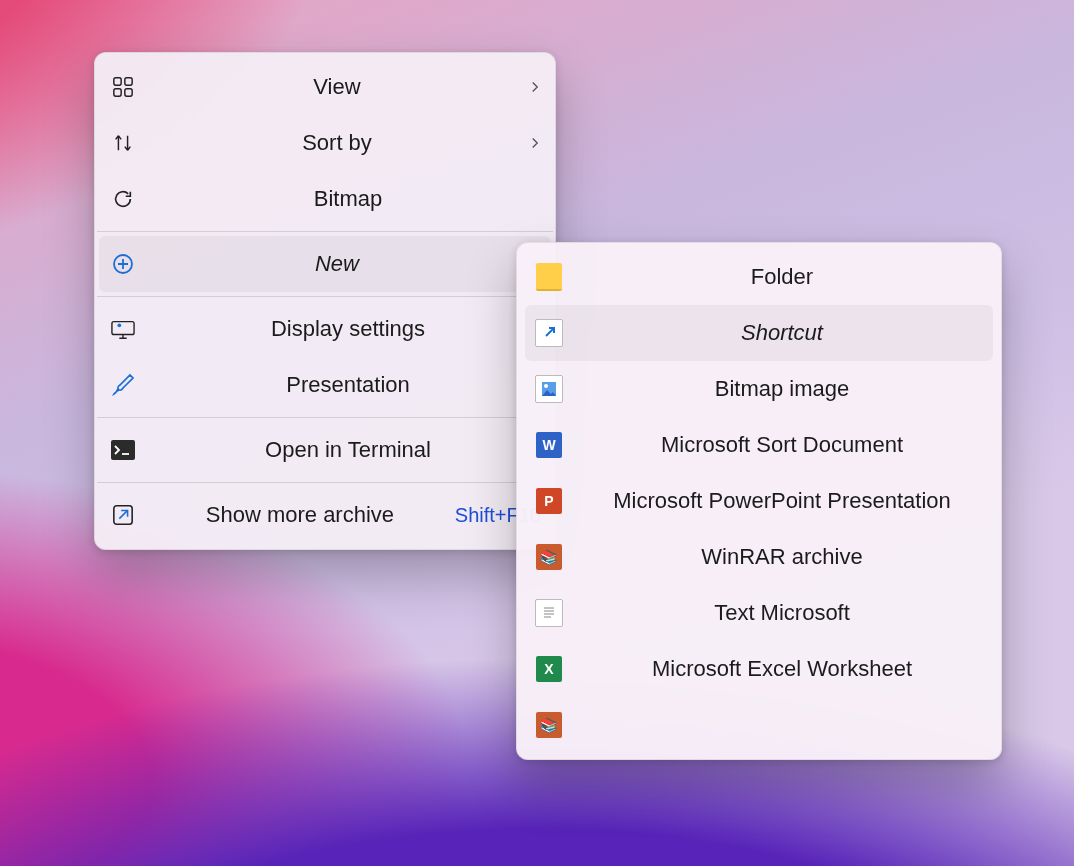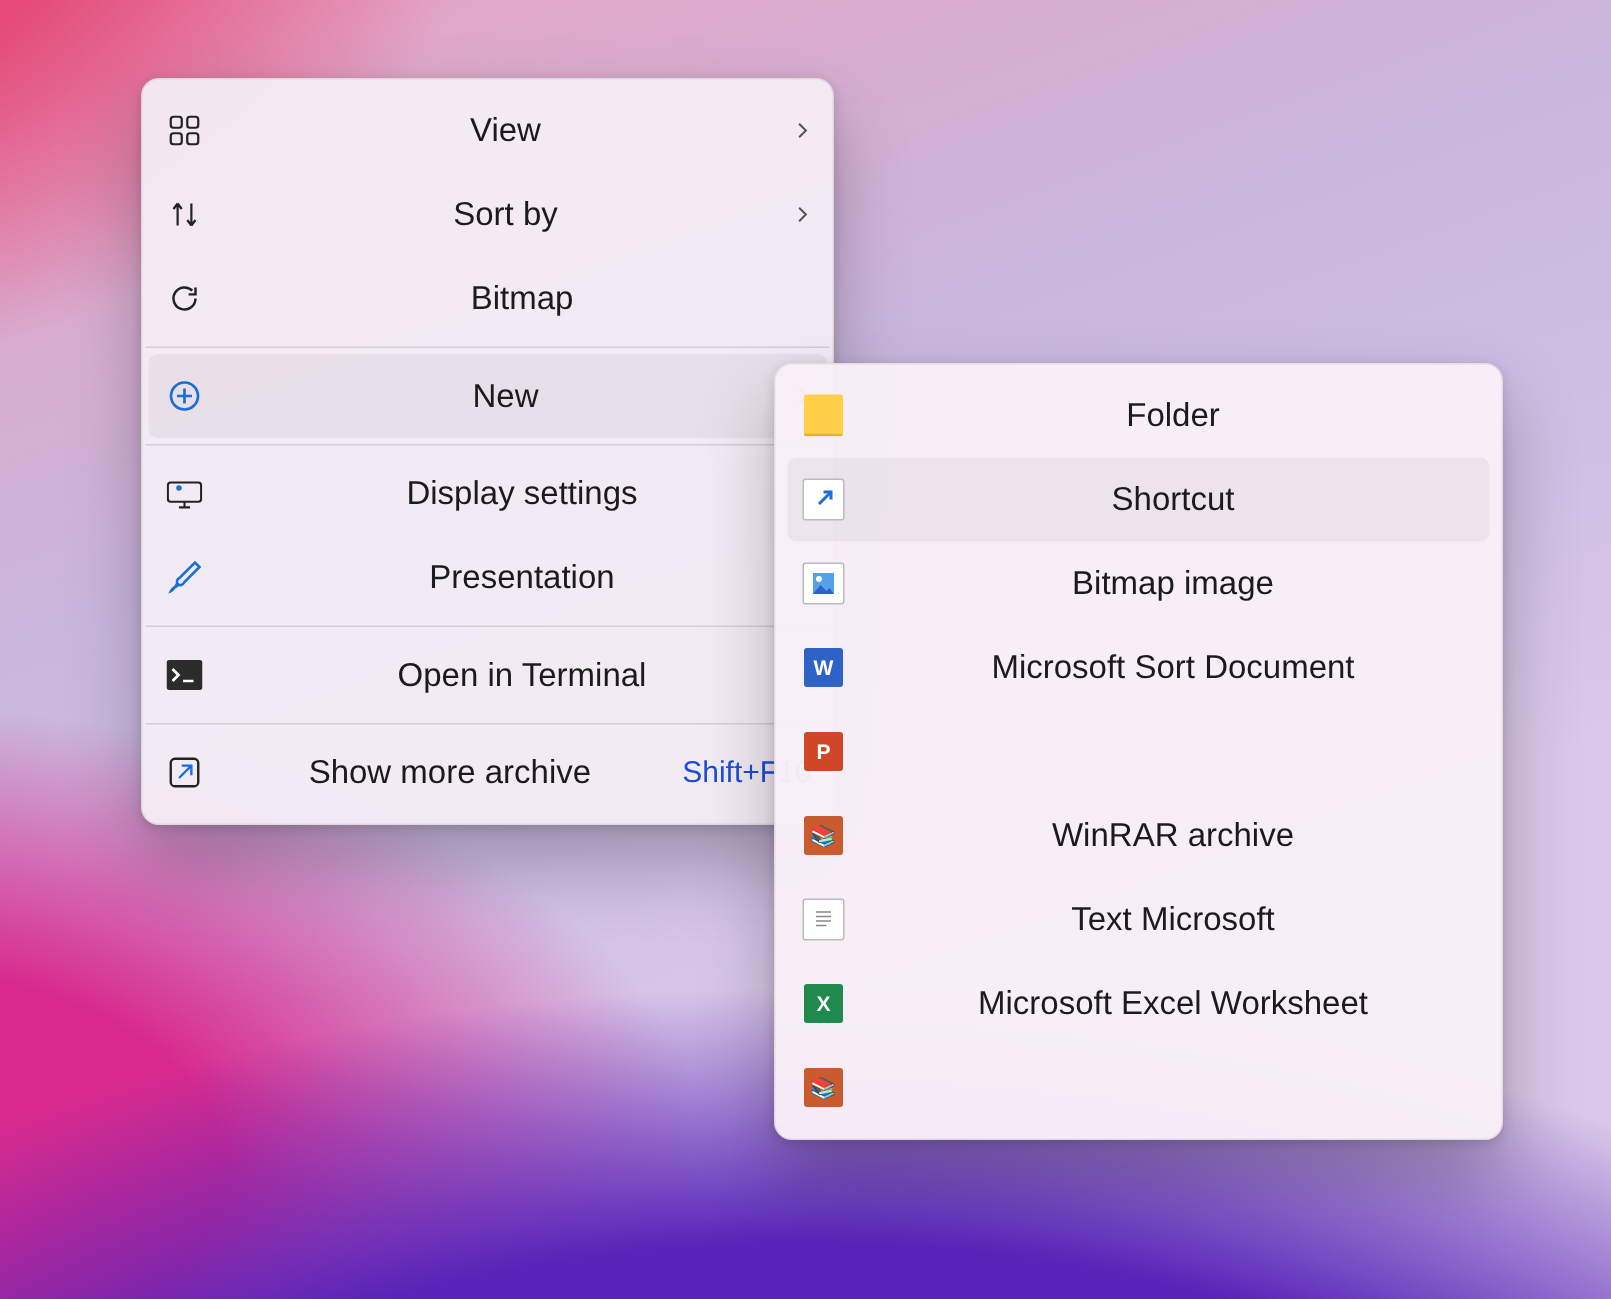--- a/index.html
+++ b/index.html
@@ -57,20 +57,21 @@
     position: relative;
     cursor: default;
     text-align: center;
   }
 
   .item.highlight {
     background: rgba(0,0,0,0.045);
     border-radius: 6px;
     margin: 0 4px;
     padding: 0 10px;
+    font-style: italic;
   }
 
   .sep {
     height: 1px;
     background: rgba(0,0,0,0.12);
     margin: 4px 2px;
   }
 
   .ic {
     width: 28px;
@@ -275,20 +276,21 @@
     <span class="ic">
         <span class="thumb word">W</span>
       </span>
     <span class="label">Microsoft Sort Document</span>
   </div>
 
   <div class="item">
     <span class="ic">
         <span class="thumb ppt">P</span>
       </span>
+    <span class="label">Microsoft PowerPoint Presentation</span>
   </div>
 
   <div class="item">
     <span class="ic">
         <span class="thumb rar">📚</span>
       </span>
     <span class="label">WinRAR archive</span>
   </div>
 
   <div class="item">

